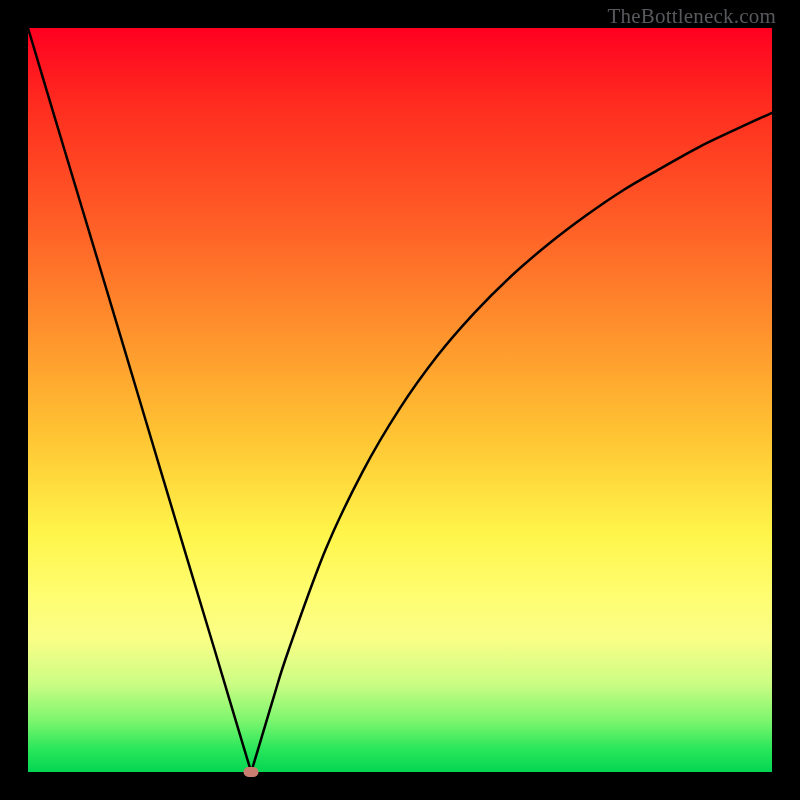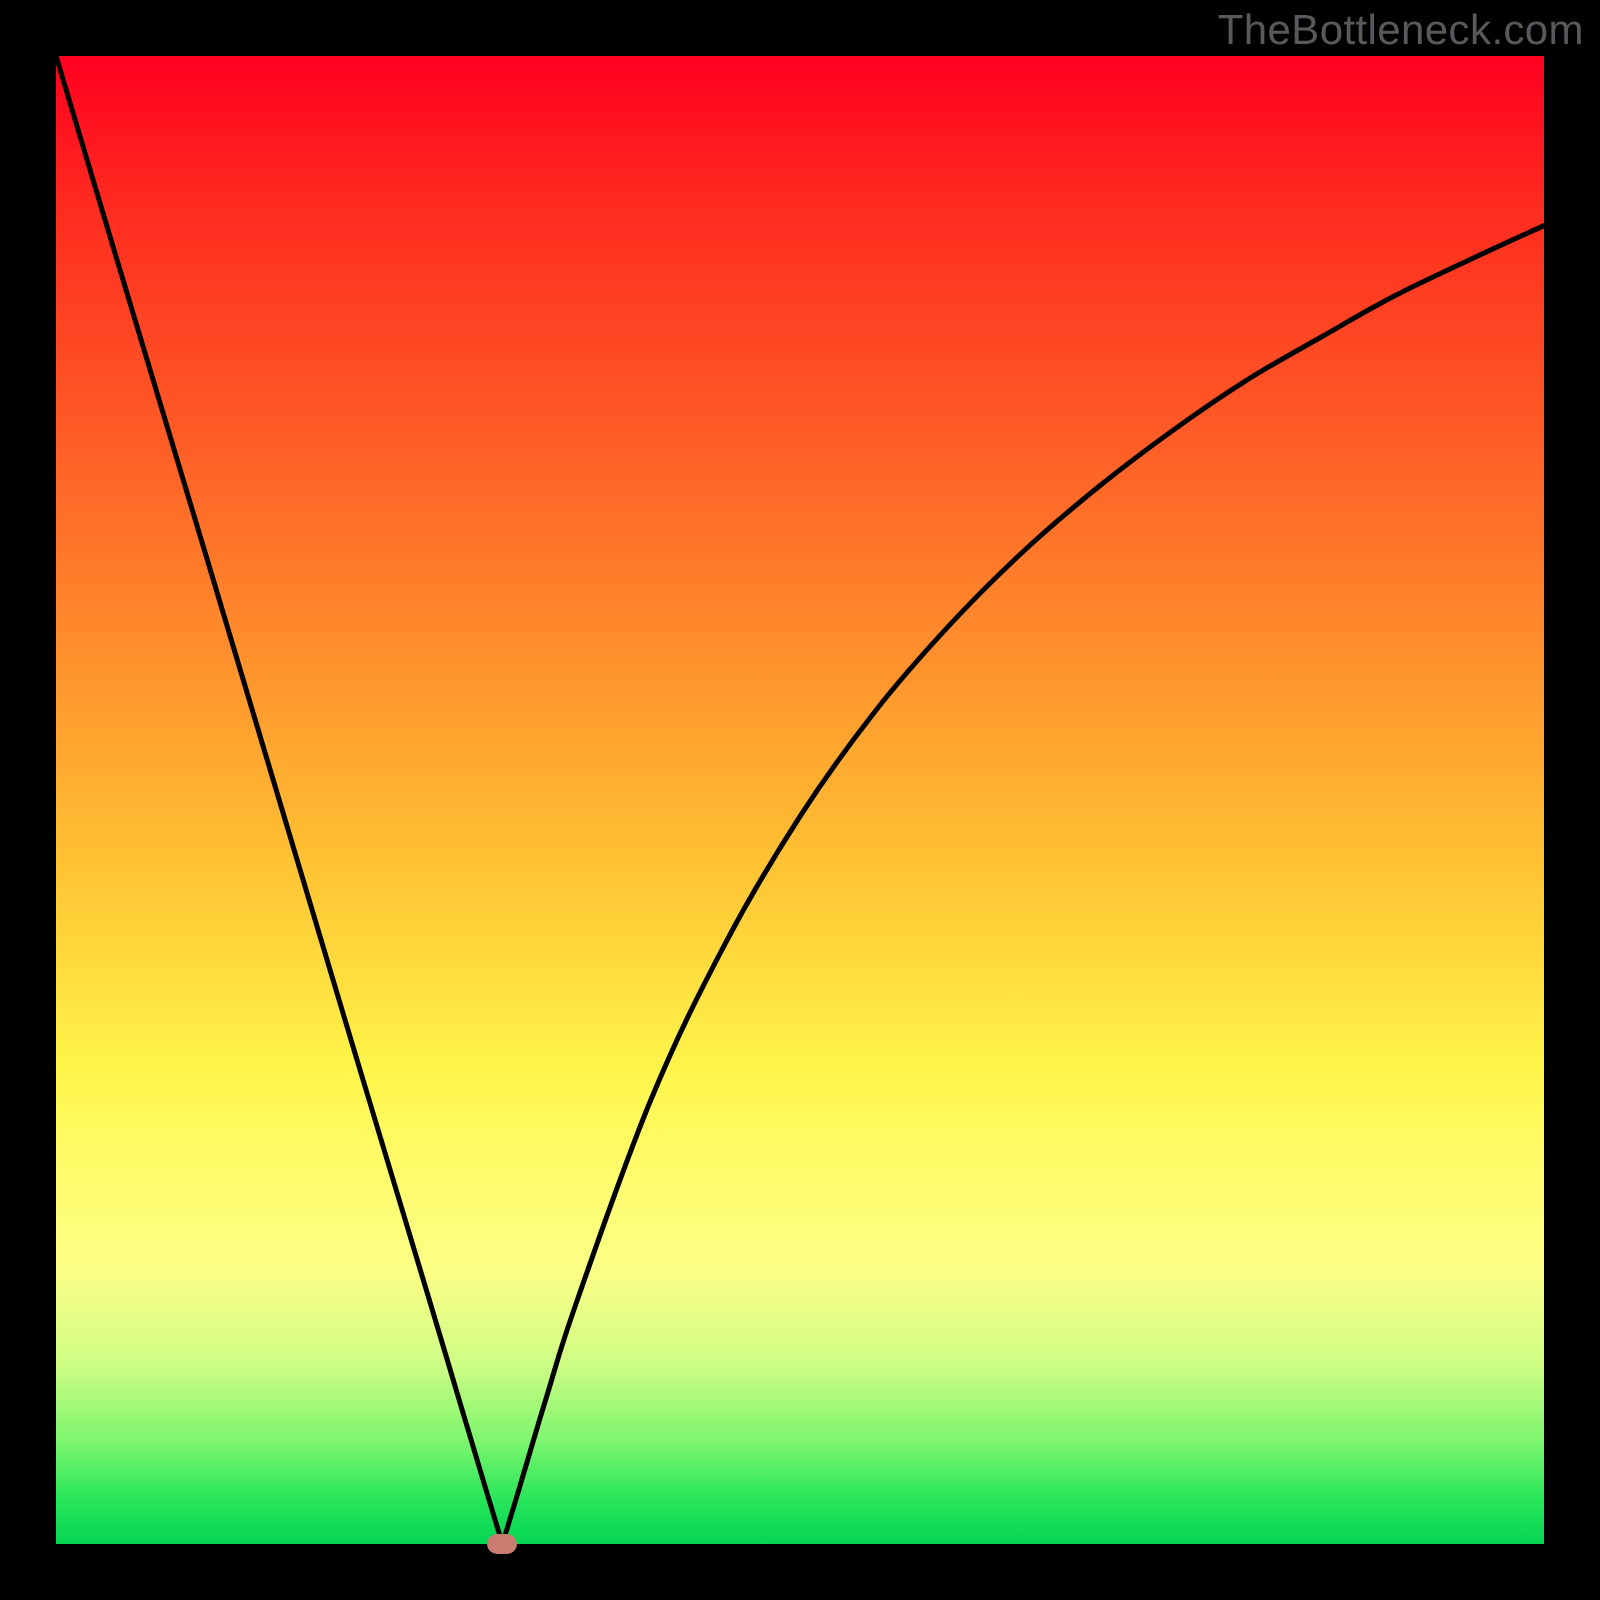--- a/index.html
+++ b/index.html
@@ -40,25 +40,26 @@
     position: absolute;
     left: 0; top: 0;
     width: 744px;
     height: 744px;
     overflow: visible;
   }
 
   .watermark {
     position: absolute;
     top: 4px;
-    right: 8px;
+    right: 24px;
     color: #57595d;
     font-size: 21px;
     font-weight: 400;
     letter-spacing: 0.2px;
+    font-family: Liberation Serif, serif;
   }
 
   .marker {
     position: absolute;
     width: 15px;
     height: 10px;
     border-radius: 999px;
     transform: translate(-50%, -50%);
   }
 </style>

